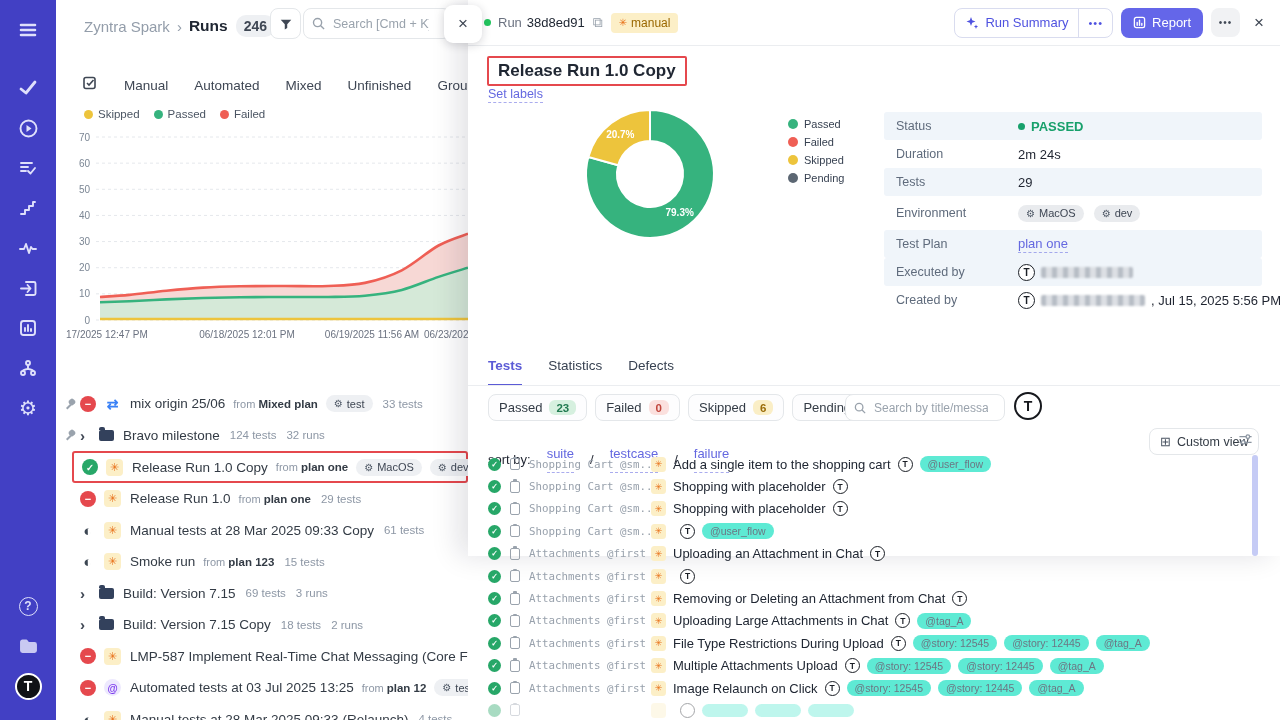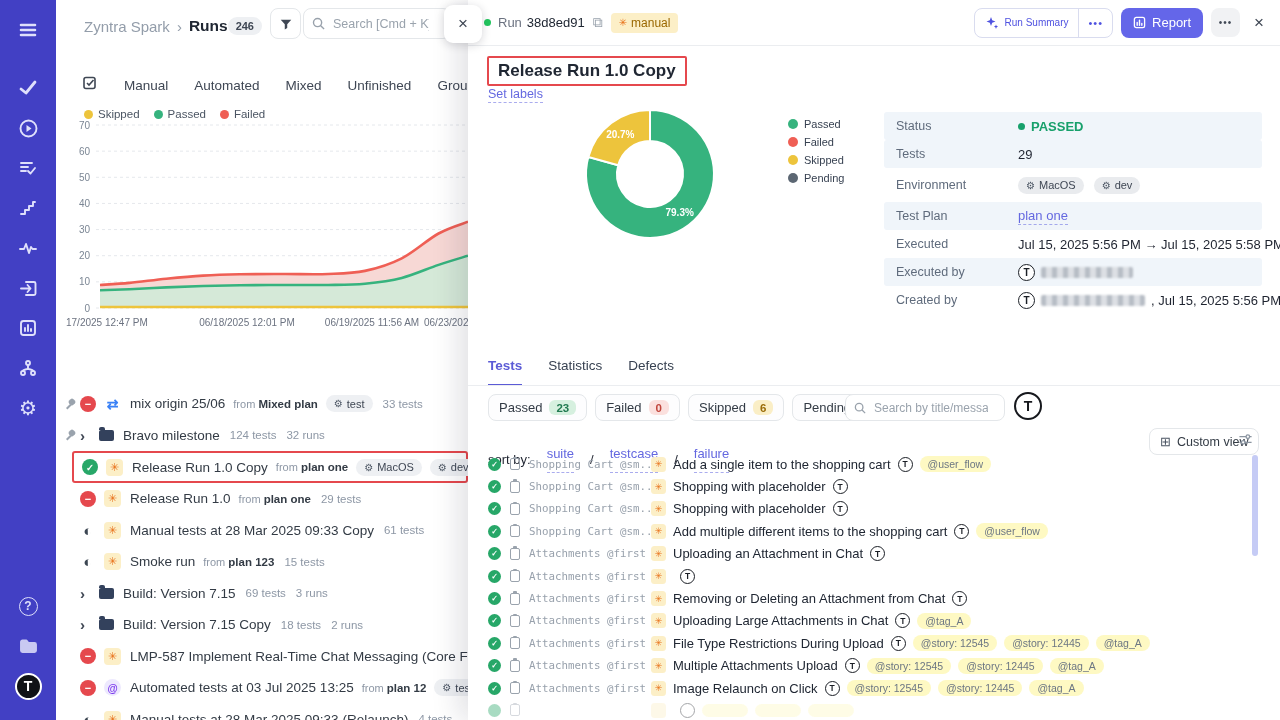--- a/index.html
+++ b/index.html
@@ -21,39 +21,39 @@
            font-size:12px;font-weight:bold;display:flex;align-items:center;justify-content:center}
   .sb-avatar{width:27px;height:27px;border-radius:50%;background:#101216;color:#fff;
              font-weight:bold;font-size:14px;display:flex;align-items:center;justify-content:center;border:2px solid #fff}
 
   
   .left-panel{position:absolute;left:56px;top:0;width:412px;height:720px;background:#fff;overflow:hidden}
   .lp-header{position:absolute;left:0;top:8px;width:412px;height:36px;display:flex;align-items:center;padding-left:28px;white-space:nowrap}
   .crumb-app{font-size:15px;color:#939daa;font-weight:500}
   .crumb-sep{color:#939daa;margin:0 7px;font-size:15px}
   .crumb-sec{font-size:15.5px;font-weight:bold;color:#202733}
-  .crumb-count{background:#eef0f3;color:#3f4754;font-size:11px;font-weight:bold;border-radius:10px;
-               padding:3px 8px;margin-left:0}
+  .crumb-count{background:#eef0f3;color:#3f4754;font-size:14px;font-weight:bold;border-radius:10px;
+               padding:3px 8px;margin-left:8px}
   .filter-btn{position:absolute;left:214px;top:0px;width:31px;height:31px;border:1px solid #e4e7ea;
               border-radius:8px;background:#fff;display:flex;align-items:center;justify-content:center}
   .lp-search{position:absolute;left:247px;top:0px;width:148px;height:31px;border:1px solid #e4e7ea;
              border-radius:8px;background:#fff;display:flex;align-items:center;padding:0 8px;gap:6px}
   .lp-search input{border:none;outline:none;width:100px;font-size:12.5px;color:#333;
                    font-family:"Liberation Sans",sans-serif}
   .lp-search input::placeholder{color:#9aa3ad}
   .lp-tabs{position:absolute;left:0;top:70px;width:412px;height:30px;display:flex;align-items:center;
            padding-left:26px;gap:26px;white-space:nowrap}
   .lp-tab{font-size:13.5px;color:#3f4754;cursor:pointer}
   .select-icon svg{stroke:#3f4754;fill:none;stroke-width:1.6}
 
   .lp-legend{position:absolute;left:28px;top:108px;display:flex;gap:14px;align-items:center}
   .leg-item{display:flex;align-items:center;gap:5px;font-size:11.5px;color:#4b5563}
   .leg-dot{width:9px;height:9px;border-radius:50%}
 
-  .area-wrap{position:absolute;left:0;top:112px;width:412px;height:228px}
+  .area-wrap{position:absolute;left:0;top:124px;width:412px;height:228px}
 
   .runs-list{position:absolute;left:0;top:388px;width:412px}
   .run-row{position:relative;height:31.5px;display:flex;align-items:center;padding-left:24px;
            white-space:nowrap;cursor:pointer}
   .run-row.selected{border:2px solid #e5484d;border-radius:3px;margin-left:16px;padding-left:8px;height:32px}
   .pin-icon{position:absolute;left:8px;width:12px;height:12px}
   .pin-icon::before{content:"";position:absolute;left:5px;top:1px;width:6px;height:6px;background:#9aa3ad;border-radius:2px;transform:rotate(45deg)}
   .pin-icon::after{content:"";position:absolute;left:2px;top:8px;width:6px;height:1.6px;background:#9aa3ad;transform:rotate(135deg)}
   .st-ic{width:16px;height:16px;border-radius:50%;display:inline-flex;align-items:center;justify-content:center;
          font-size:9.5px;font-weight:bold;color:#fff;flex:none;margin-right:8px}
@@ -75,34 +75,34 @@
            margin-left:8px;display:inline-flex;align-items:center;gap:4px}
   .env-tag .g{font-size:10px;color:#4b5563}
   .run-meta{font-size:11.5px;color:#8d97a5;margin-left:10px}
 
   
   .close-card{position:absolute;left:444px;top:5px;width:38px;height:38px;background:#fff;border-radius:9px;
               box-shadow:0 2px 10px rgba(20,20,40,.18);z-index:40;display:flex;align-items:center;
               justify-content:center;font-size:17px;color:#3f4754;cursor:pointer}
 
   
-  .right-panel{position:absolute;left:468px;top:0;width:812px;height:720px;background:#fff;
+  .right-panel{position:absolute;left:468px;top:0;width:812px;height:556px;background:#fff;
                box-shadow:-10px 0 26px rgba(20,20,40,.12);z-index:10}
   .rp-header{position:absolute;left:0;top:0;width:812px;height:46px;border-bottom:1px solid #ebedf0;
              display:flex;align-items:center;padding:0 16px}
   .dot{width:7px;height:7px;border-radius:50%;display:inline-block}
   .rp-run-label{font-size:13px;color:#6b7280;margin:0 5px 0 7px}
   .rp-run-id{font-size:13px;font-weight:normal;color:#202733}
   .copy-ic{color:#9aa3ad;font-size:14px;margin:0 8px;cursor:pointer}
   .manual-badge{background:#fcefc7;color:#9a6700;font-size:12px;border-radius:4px;padding:3px 8px;
                 display:inline-flex;align-items:center;gap:4px}
   .manual-badge .sp{color:#e8711a;font-size:10px}
   .rp-actions{margin-left:auto;display:flex;align-items:center;gap:8px}
   .split-btn{display:flex;align-items:center;height:30px;border:1px solid #d9dcef;border-radius:8px;overflow:hidden;background:#fff}
-  .split-main{display:flex;align-items:center;gap:6px;padding:0 10px;color:#4f52e0;font-size:10px;font-weight:500;cursor:pointer;height:100%}
+  .split-main{display:flex;align-items:center;gap:6px;padding:0 10px;color:#4f52e0;font-size:13px;font-weight:500;cursor:pointer;height:100%}
   .split-div{width:1px;height:100%;background:#d9dcef}
   .split-more{padding:0 9px;color:#4f52e0;font-size:11px;letter-spacing:1px;cursor:pointer;height:100%;display:flex;align-items:center}
   .report-btn{height:30px;background:#6466e9;color:#fff;border:none;border-radius:8px;font-size:13px;
               font-weight:500;display:flex;align-items:center;gap:6px;padding:0 12px;cursor:pointer;
               font-family:"Liberation Sans",sans-serif}
   .more-btn{width:29px;height:29px;border-radius:8px;background:#f1f2f4;border:none;color:#3f4754;
             font-size:10px;letter-spacing:1px;cursor:pointer}
   .rp-close{font-size:17px;color:#3f4754;margin-left:6px;cursor:pointer}
 
   .title-box{position:absolute;left:19px;top:56px;border:2px solid #e5484d;border-radius:2px;padding:3px 9px}
@@ -163,21 +163,21 @@
   .t-clip{width:10px;height:12px;border:1.3px solid #9aa3ad;border-radius:2px;position:relative;flex:none;margin-left:9px}
   .t-clip::before{content:"";position:absolute;top:-2.4px;left:2px;width:4px;height:2.4px;background:#9aa3ad;border-radius:1px}
   .t-suite{font-family:"DejaVu Sans Mono",monospace;font-size:10.8px;color:#98a1ac;margin-left:9px;
            width:122px;overflow:hidden;flex:none}
   .t-manual{width:15px;height:15px;border-radius:3.5px;background:#fcefc7;color:#e8711a;font-size:9px;
             display:inline-flex;align-items:center;justify-content:center;flex:none;margin-right:7px}
   .t-title{font-size:13px;color:#202733}
   .t-avatar{width:15px;height:15px;border-radius:50%;border:1.6px solid #1b1f26;background:#fff;color:#1b1f26;
             font-weight:bold;font-size:8.5px;display:inline-flex;align-items:center;justify-content:center;
             flex:none;margin-left:7px}
-  .t-badge{background:#fef9c3;color:#6c7683;font-size:10.5px;border-radius:9px;padding:2px 8px;margin-left:7px}
+  .t-badge{background:#5eead4;color:#6c7683;font-size:10.5px;border-radius:9px;padding:2px 8px;margin-left:7px}
   .test-row.partial{opacity:.4}
   .rp-scrollbar{position:absolute;left:784px;top:455px;width:6px;height:101px;background:#c5cbf5;border-radius:3px}
 </style>
 </head>
 <body>
 
 <nav class="sidebar">
   <div class="sb-icon">
     <svg width="20" height="20" viewBox="0 0 20 20">
         <path d="M3 5h14M3 10h14M3 15h14" stroke-width="2.6"></path>
@@ -491,20 +491,26 @@
   <div class="details">
       <div class="det-row alt">
         <span class="det-label">Status</span>
         <span class="det-value">
           <span class="status-val">
             <span class="dot" style="background: rgb(23, 160, 107);"></span>
             <span>PASSED</span>
           </span>
         </span>
       </div>
+      <div class="det-row">
+        <span class="det-label">Duration</span>
+        <span class="det-value">
+          <span>2m 24s</span>
+        </span>
+      </div>
       <div class="det-row alt">
         <span class="det-label">Tests</span>
         <span class="det-value">
           <span>29</span>
         </span>
       </div>
       <div class="det-row" style="min-height: 34px;">
         <span class="det-label">Environment</span>
         <span class="det-value">
           <span class="env-tag" style="margin: 0px 4px 0px 0px; background: rgb(233, 235, 238);">
@@ -514,26 +520,20 @@
           <span class="env-tag" style="margin: 0px 4px 0px 0px; background: rgb(233, 235, 238);">
             <span class="g">⚙</span>
             <span>dev</span>
           </span>
         </span>
       </div>
       <div class="det-row alt">
         <span class="det-label">Test Plan</span>
         <span class="det-value">
           <span class="link-val">plan one</span>
-        </span>
-      </div>
-      <div class="det-row">
-        <span class="det-label">Executed</span>
-        <span class="det-value">
-          <span>Jul 15, 2025 5:56 PM → Jul 15, 2025 5:58 PM</span>
         </span>
       </div>
       <div class="det-row alt">
         <span class="det-label">Executed by</span>
         <span class="det-value">
           <span class="tavatar">T</span>
           <span class="blur-name" style="width: 92px;"></span>
         </span>
       </div>
       <div class="det-row">
@@ -624,21 +624,20 @@
         <span class="t-suite mono">Shopping Cart @sm...</span>
         <span class="t-manual">✳</span>
         <span class="t-title">Shopping with placeholder</span>
         <span class="t-avatar">T</span>
       </div>
       <div class="test-row">
         <span class="t-check">✓</span>
         <span class="t-clip"></span>
         <span class="t-suite mono">Shopping Cart @sm...</span>
         <span class="t-manual">✳</span>
-        <span class="t-title">Add multiple different items to the shopping cart</span>
         <span class="t-avatar">T</span>
         <span class="t-badge">@user_flow</span>
       </div>
       <div class="test-row">
         <span class="t-check">✓</span>
         <span class="t-clip"></span>
         <span class="t-suite mono">Attachments @first</span>
         <span class="t-manual">✳</span>
         <span class="t-title">Uploading an Attachment in Chat</span>
         <span class="t-avatar">T</span>

